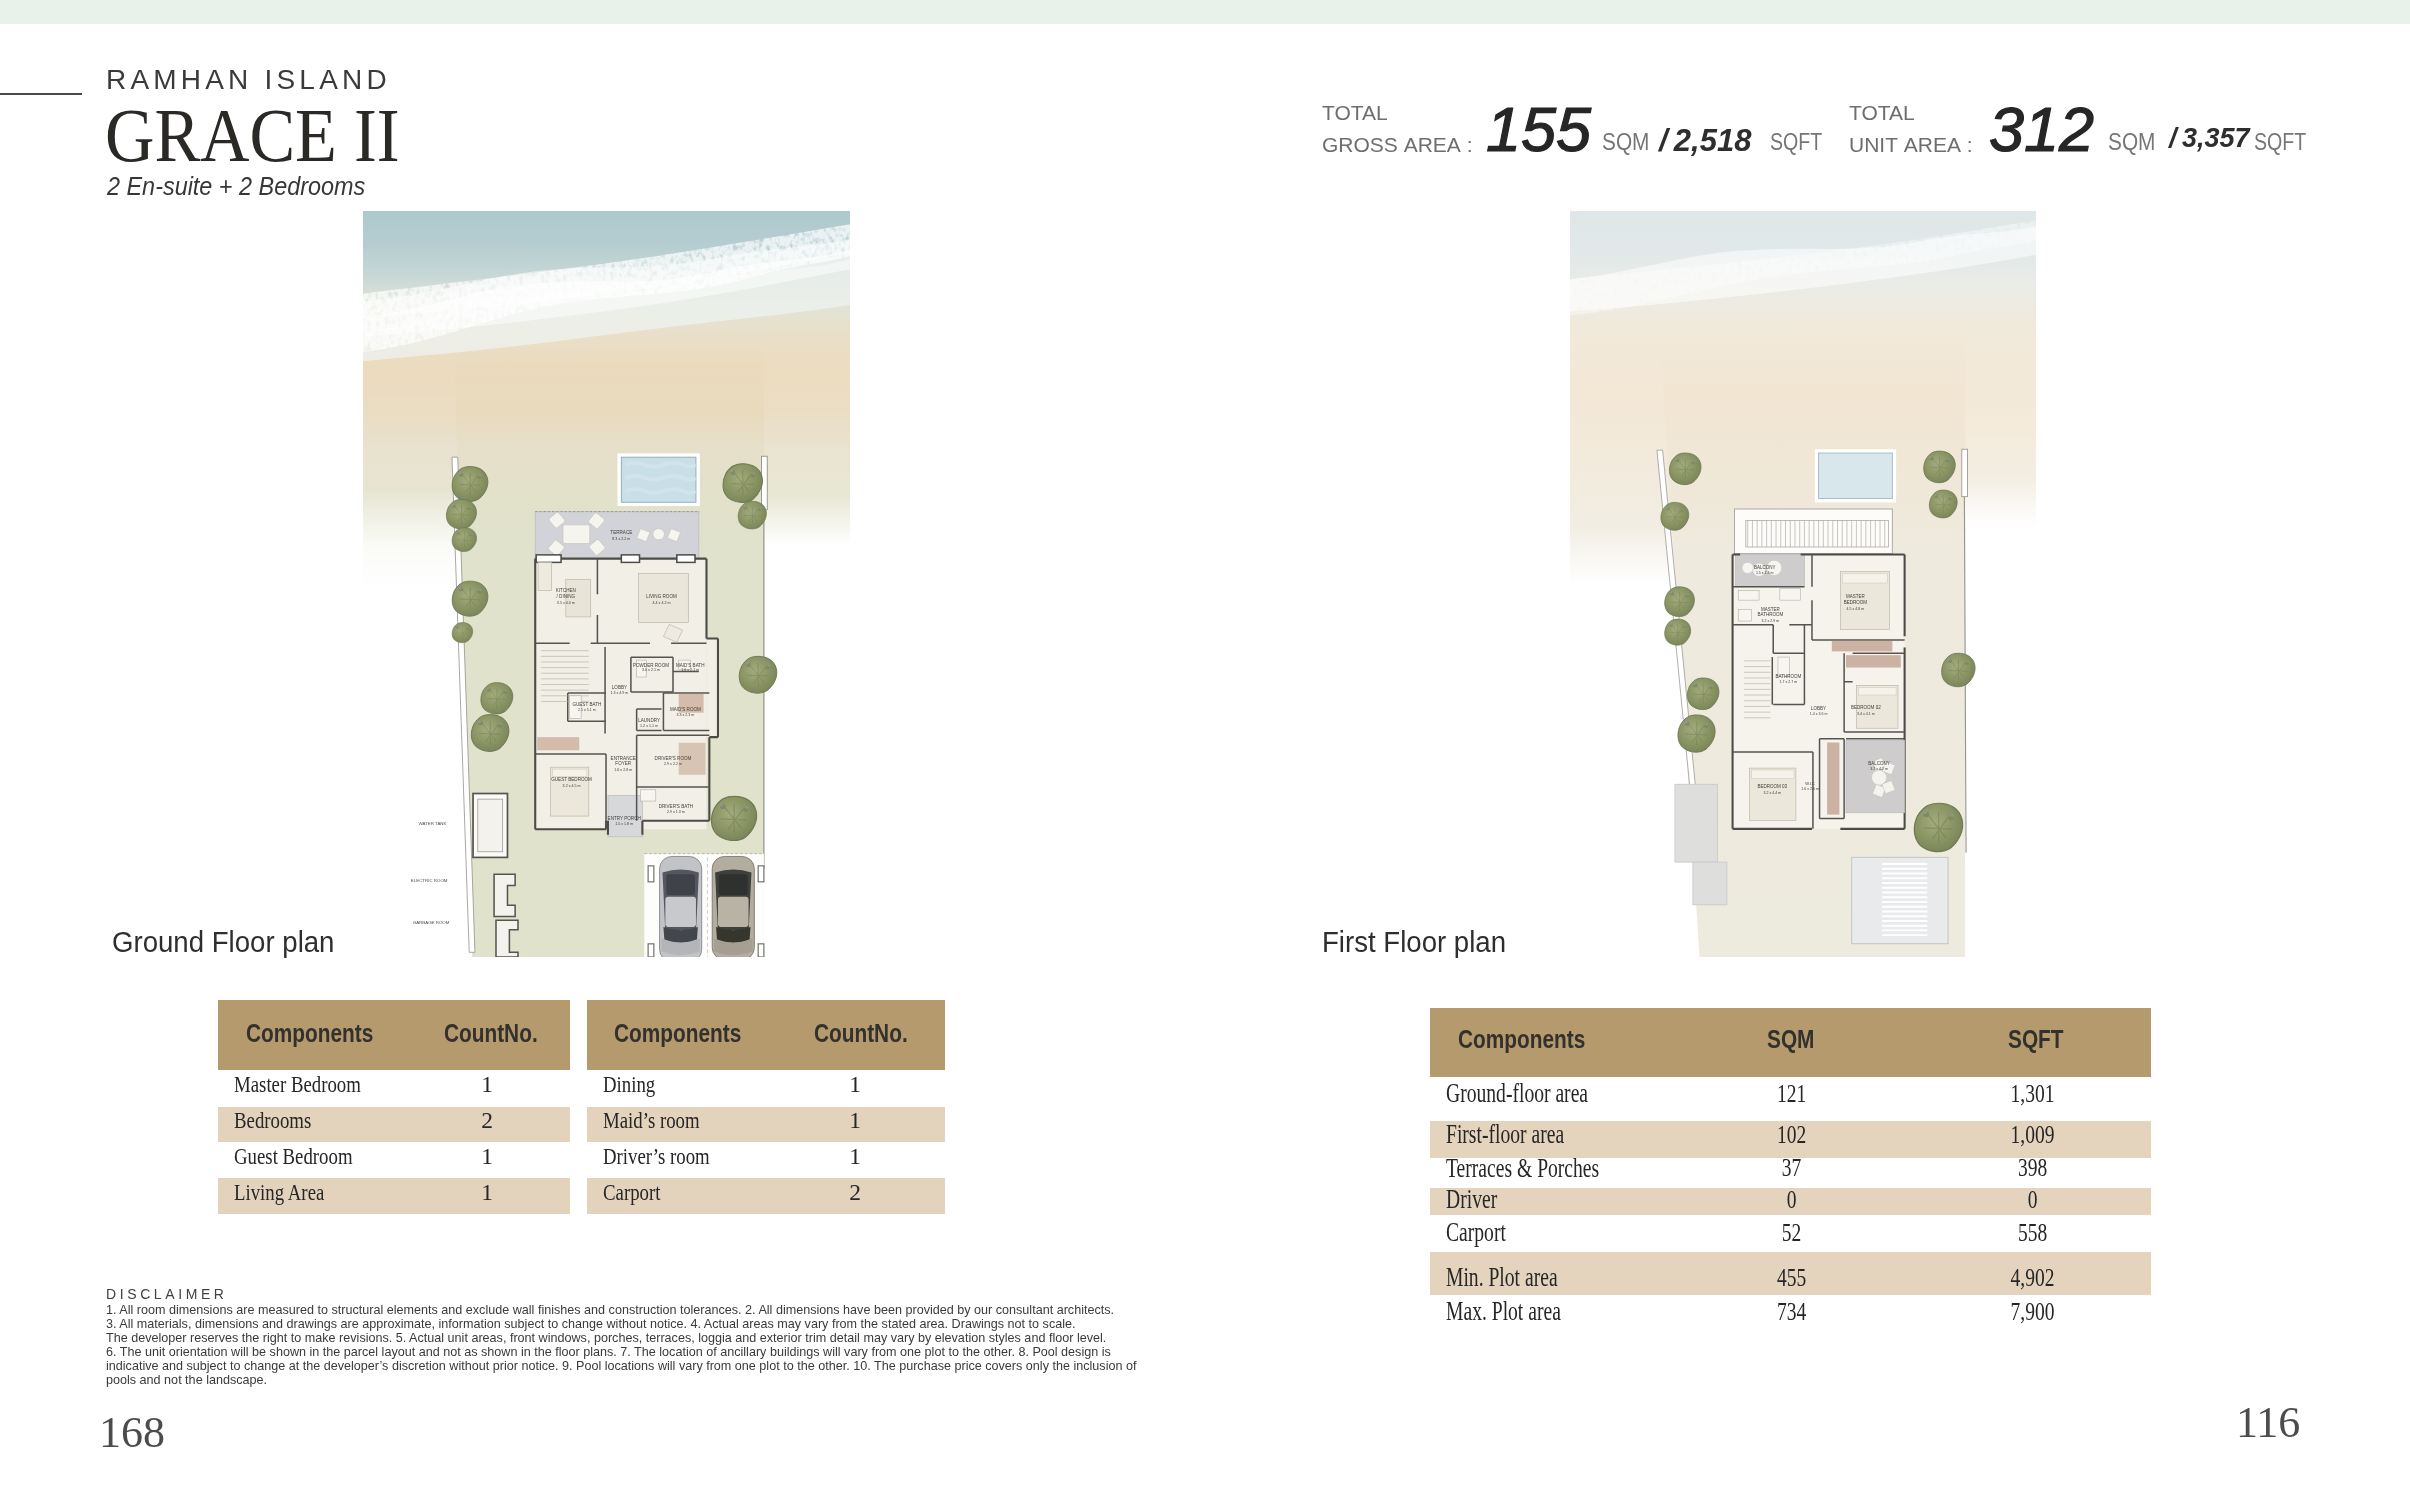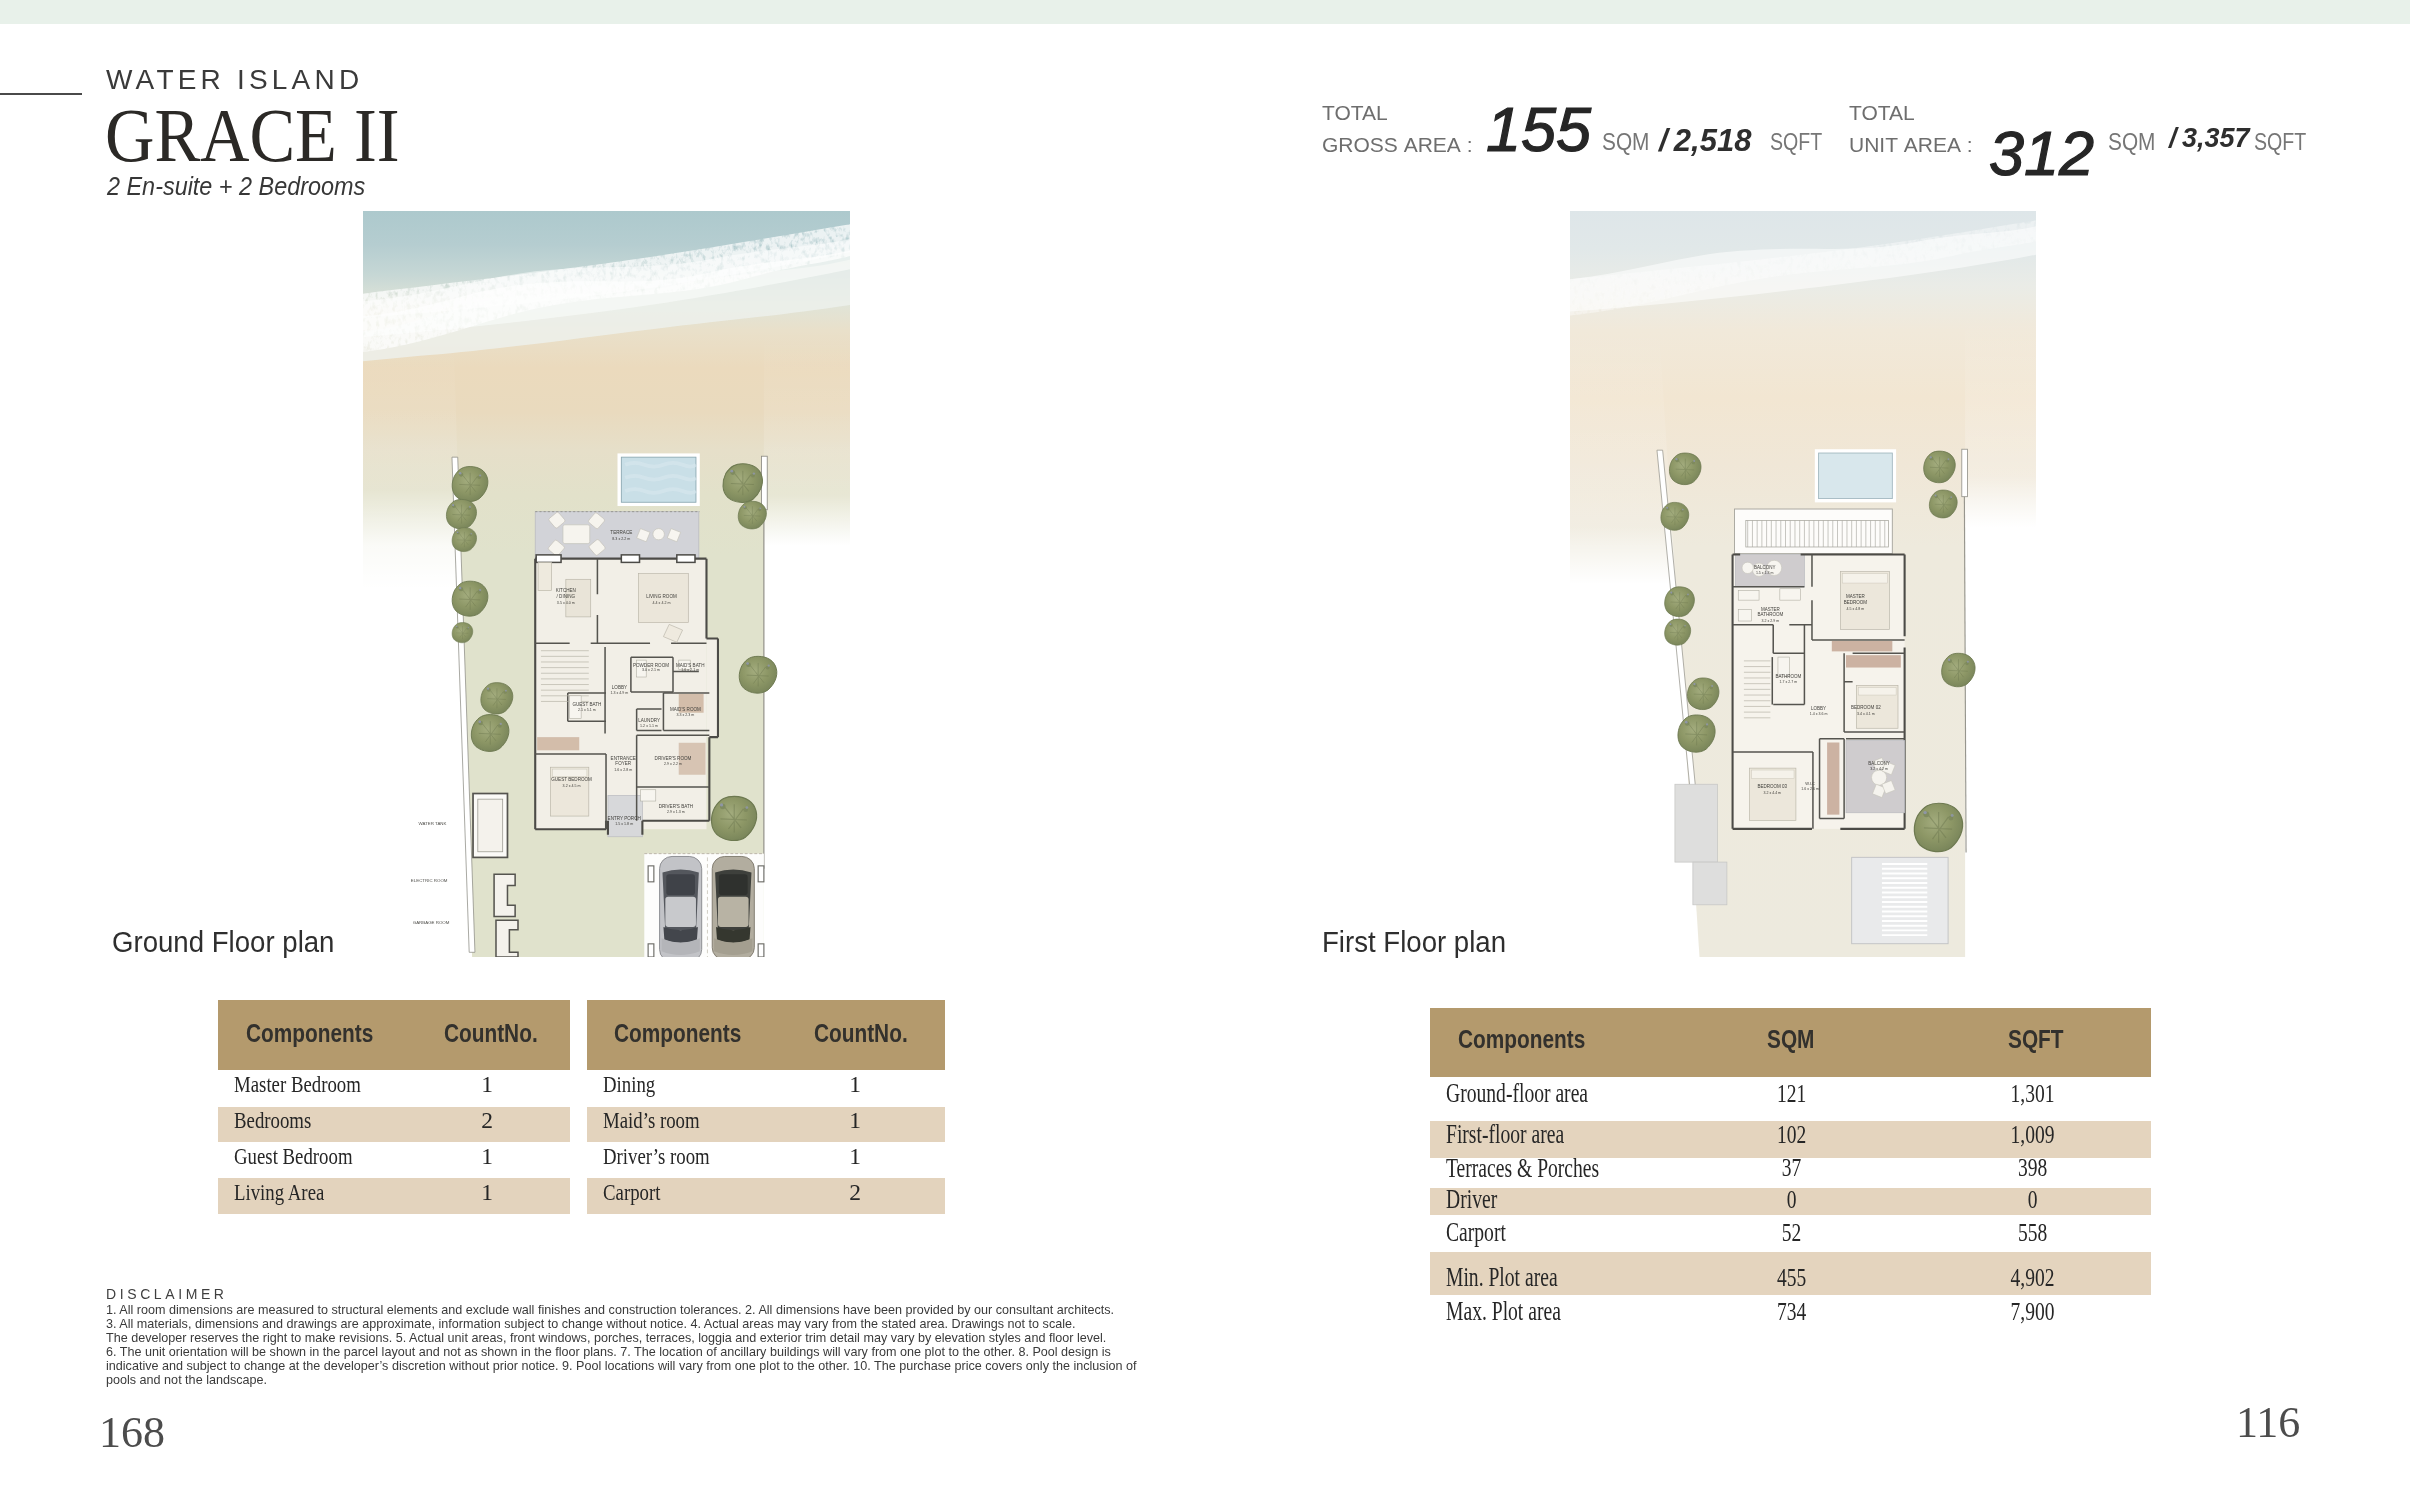--- a/index.html
+++ b/index.html
@@ -8,37 +8,37 @@
   .abs{position:absolute;}
   .serif{font-family:"Liberation Serif", serif;}
 </style>
 </head>
 <body>
 
 <div class="abs" style="left:0;top:0;width:2411px;height:23.5px;background:#e8f1ea;"></div>
 
 <div class="abs" style="left:0;top:93px;width:82px;height:1.9px;background:#4a4a4a;"></div>
 
-<div class="abs" style="left:106px;top:64px;font-size:28px;letter-spacing:4.2px;color:#3a3a3a;">WATER ISLAND</div>
+<div class="abs" style="left:106px;top:64px;font-size:28px;letter-spacing:4.2px;color:#3a3a3a;">RAMHAN ISLAND</div>
 
 <div class="serif abs" style="left:105px;top:92px;font-size:76px;line-height:1.15;color:#2b2926;transform:scaleX(0.9);transform-origin:0 0;">GRACE II</div>
 
 <div class="abs" style="left:107px;top:171px;font-size:26px;font-style:italic;color:#373737;transform:scaleX(0.9);transform-origin:0 0;">2 En-suite + 2 Bedrooms</div>
 
 <div class="abs" style="left:1322px;top:97px;font-size:21px;line-height:32px;color:#6e6e6e;">TOTAL<br>GROSS&nbsp;AREA&nbsp;:</div>
 
 <div class="abs" style="left:1486px;top:93px;font-size:63px;font-style:italic;font-weight:400;color:#262626;-webkit-text-stroke:1.2px #262626;">155</div>
 
 <div class="abs" style="left:1602px;top:128px;font-size:24.5px;color:#767676;transform:scaleX(0.85);transform-origin:0 0;">SQM</div>
 <div class="abs" style="left:1659px;top:123px;font-size:31px;font-style:italic;font-weight:bold;color:#2e2e2e;">/ 2,518</div>
 <div class="abs" style="left:1770px;top:128px;font-size:24.5px;color:#767676;transform:scaleX(0.8);transform-origin:0 0;">SQFT</div>
 
 <div class="abs" style="left:1849px;top:97px;font-size:21px;line-height:32px;color:#6e6e6e;">TOTAL<br>UNIT&nbsp;AREA&nbsp;:</div>
 
-<div class="abs" style="left:1989px;top:93px;font-size:63px;font-style:italic;font-weight:400;color:#262626;margin-top:24px;-webkit-text-stroke:1.2px #262626;">312</div>
+<div class="abs" style="left:1989px;top:93px;font-size:63px;font-style:italic;font-weight:400;color:#262626;-webkit-text-stroke:1.2px #262626;">312</div>
 
 <div class="abs" style="left:2108px;top:128px;font-size:24.5px;color:#767676;transform:scaleX(0.85);transform-origin:0 0;">SQM</div>
 <div class="abs" style="left:2169px;top:123px;font-size:27px;font-style:italic;font-weight:bold;color:#2e2e2e;text-align:right;">/ 3,357</div>
 <div class="abs" style="left:2254px;top:128px;font-size:24.5px;color:#767676;transform:scaleX(0.8);transform-origin:0 0;">SQFT</div>
 
 <div class="abs" style="left:363px;top:211px;width:487px;height:746px;" id="planL">
 <svg width="487" height="746" viewBox="0 0 509 794" preserveAspectRatio="none" xmlns="http://www.w3.org/2000/svg">
 <defs>
   <linearGradient id="seaL" x1="0" y1="0" x2="0" y2="1">
     <stop offset="0" stop-color="#adc9cd"></stop>

